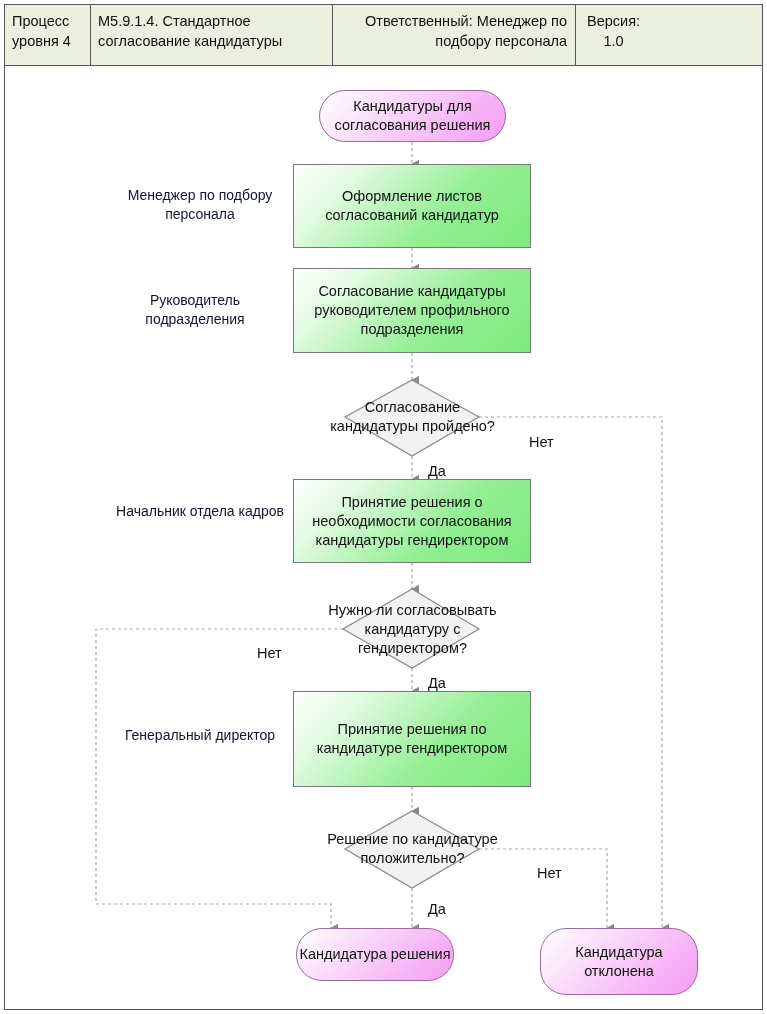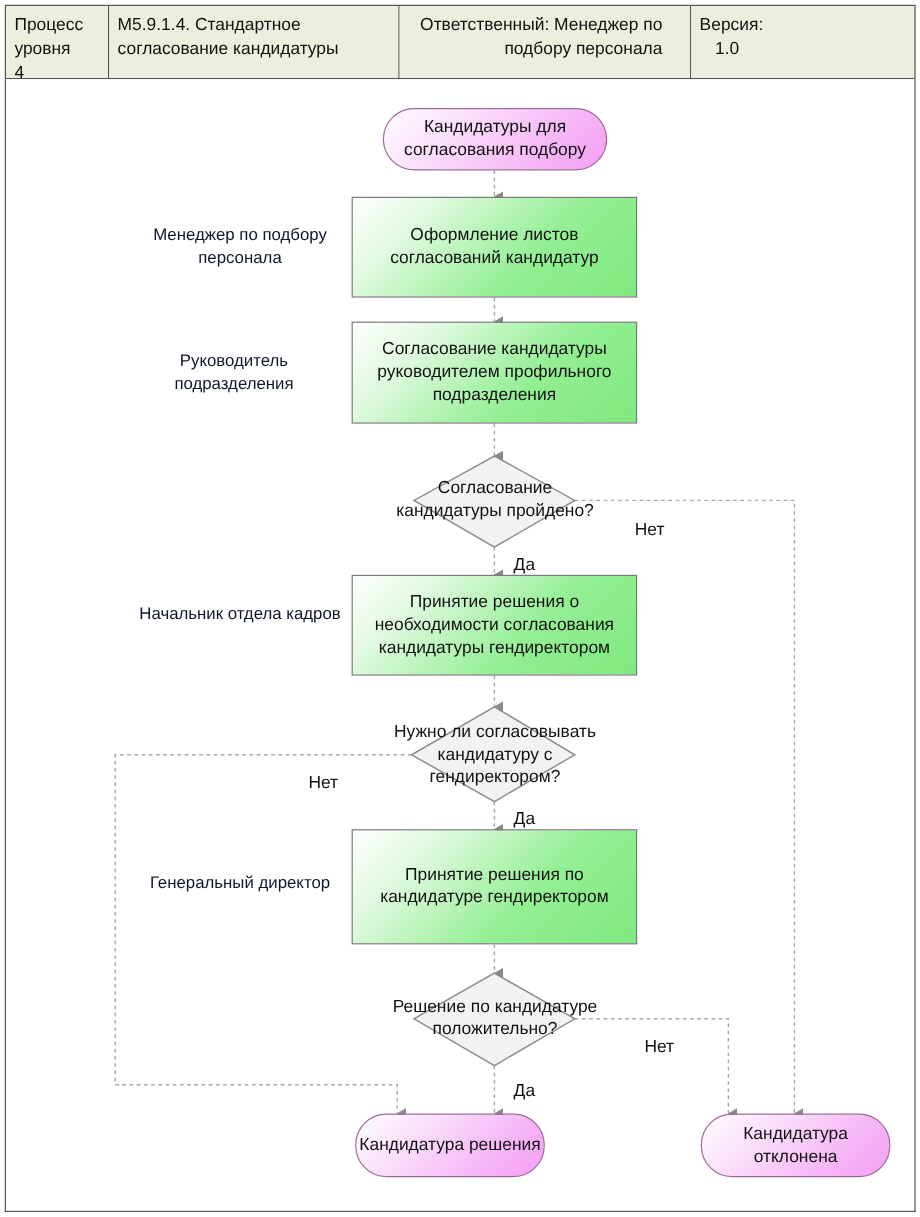--- a/index.html
+++ b/index.html
@@ -25,21 +25,21 @@
     top: 4px;
     width: 759px;
     height: 62px;
     display: flex;
     border: 1px solid #555555;
     box-sizing: border-box;
     background: #ebefdd;
   }
   .hcell {
     box-sizing: border-box;
-    padding: 6px 23px 0 7px;
+    padding: 6px 8px 0 7px;
     font-size: 14.5px;
     line-height: 20px;
     color: #111111;
     border-right: 1px solid #555555;
     background: #ebefdd;
     overflow: hidden;
   }
   .hcell:last-child { border-right: none; text-align: center; }
   .hcell-0 { width: 86px; }
   .hcell-1 { width: 242px; }
@@ -175,39 +175,39 @@
         <polygon points="407,523 474,563 407,602 338,563"></polygon>
         <polygon points="407,745 474,783 407,822 340,783"></polygon>
       </g>
     </svg>
 
     <div class="role-label" style="left:110px; top:120px; width:170px;">Менеджер по подбору персонала</div>
     <div class="role-label" style="left:110px; top:436px; width:170px;">Начальник отдела кадров</div>
     <div class="role-label" style="left:100px; top:225px; width:180px;">Руководитель подразделения</div>
     <div class="role-label" style="left:110px; top:660px; width:170px;">Генеральный директор</div>
 
-    <div class="node terminal" style="left:314px; top:24px; width:187px; height:52px;">Кандидатуры для согласования подбору</div>
+    <div class="node terminal" style="left:314px; top:24px; width:187px; height:52px;">Кандидатуры для согласования решения</div>
 
     <div class="node process" style="left:288px; top:98px; width:238px; height:84px;">Оформление листов согласований кандидатур</div>
 
     <div class="node process" style="left:288px; top:202px; width:238px; height:85px;">Согласование кандидатуры руководителем профильного подразделения</div>
 
     <div class="decision-label" style="left:320px; top:320px; width:175px; height:62px;">Согласование кандидатуры пройдено?</div>
 
     <div class="node process" style="left:288px; top:413px; width:238px; height:84px;">Принятие решения о необходимости согласования кандидатуры гендиректором</div>
 
     <div class="decision-label" style="left:320px; top:522px; width:175px; height:82px;">Нужно ли согласовывать кандидатуру с гендиректором?</div>
 
     <div class="node process" style="left:288px; top:625px; width:238px; height:96px;">Принятие решения по кандидатуре гендиректором</div>
 
     <div class="decision-label" style="left:320px; top:752px; width:175px; height:62px;">Решение по кандидатуре положительно?</div>
 
     <div class="node terminal" style="left:291px; top:862px; width:158px; height:53px;">Кандидатура решения</div>
 
-    <div class="node terminal" style="left:579px; top:862px; width:158px; height:53px;">Кандидатура отклонена</div>
+    <div class="node terminal" style="left:535px; top:862px; width:158px; height:67px;">Кандидатура отклонена</div>
 
     <div class="edge-label" style="left:524px; top:367px;">Нет</div>
     <div class="edge-label" style="left:423px; top:396px;">Да</div>
 
     <div class="edge-label" style="left:252px; top:578px;">Нет</div>
     <div class="edge-label" style="left:423px; top:608px;">Да</div>
 
     <div class="edge-label" style="left:532px; top:798px;">Нет</div>
     <div class="edge-label" style="left:423px; top:834px;">Да</div>
 

